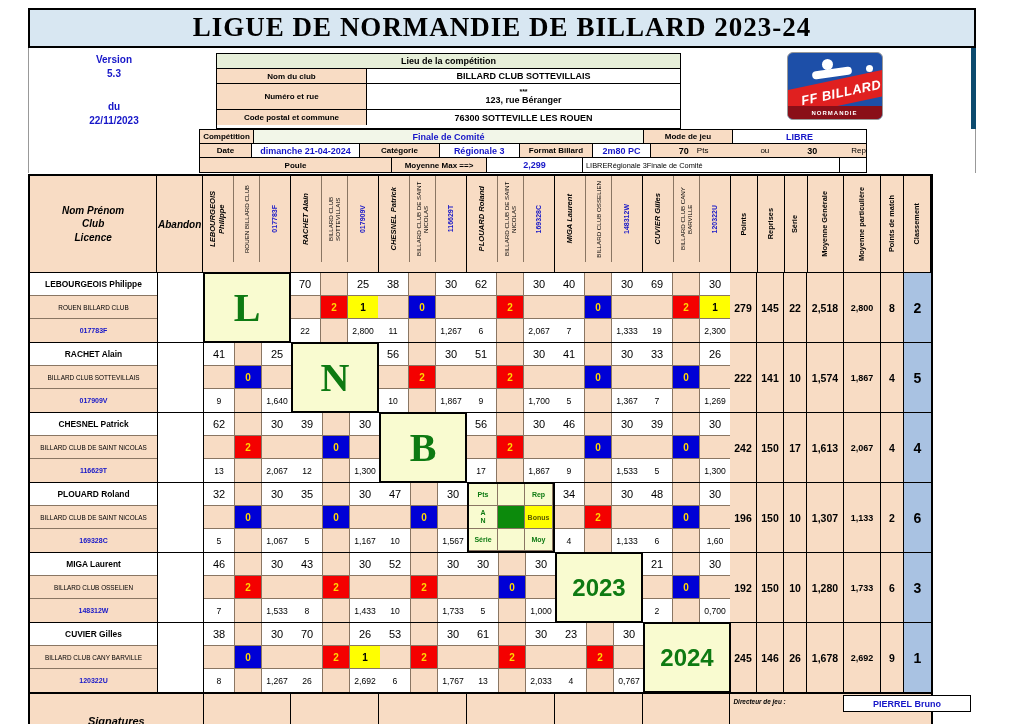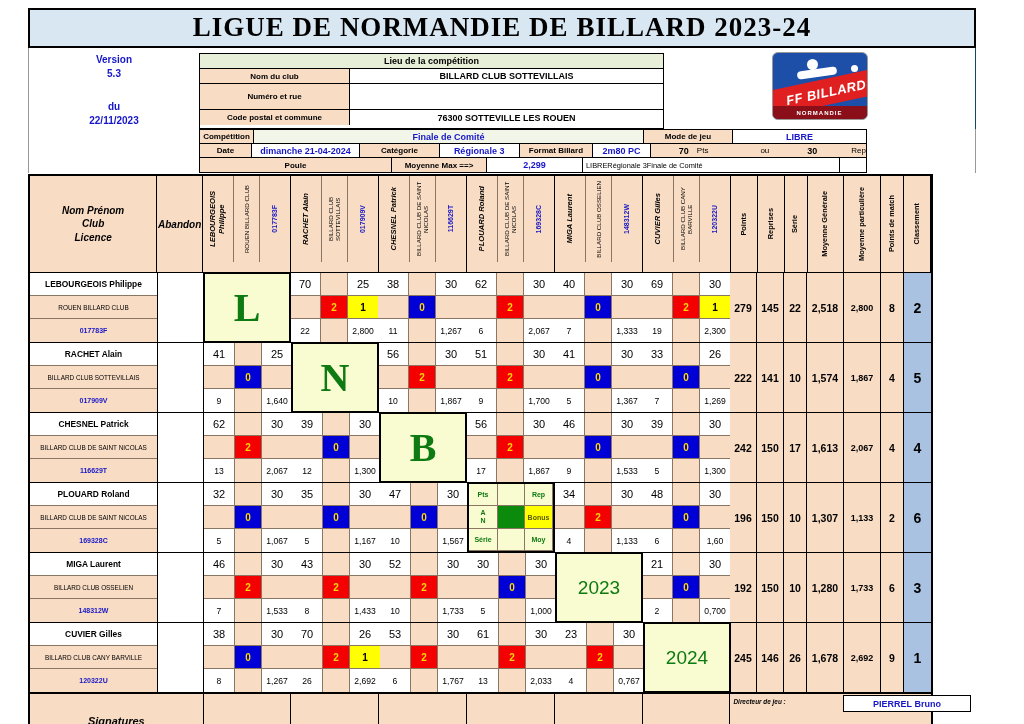--- a/index.html
+++ b/index.html
@@ -13,21 +13,21 @@
     --blue-txt:#1616c8; --diag:#f9fbd0; --green:#0e7a12; --classement:#a9c2e2;
     --ltgreen:#e7efd9; --titlebg:#d8e7f2;
   }
 
   
   .titlebar{ border:2px solid #000; background:var(--titlebg); text-align:center;
     font-family:"Liberation Serif", serif; font-weight:bold; font-size:27px;
     letter-spacing:1px; padding:2px 0 3px; }
 
   
-  .toprow{ display:flex; border-left:1px solid #999; border-right:1px solid #0c4a6e; }
+  .toprow{ display:flex; border-left:1px solid #999; border-right:5px solid #0c4a6e;gap:17px; }
   .metacol{ width:170px; text-align:center; color:var(--blue-txt); font-weight:bold; font-size:10px; padding-top:6px;}
   .metacol div{ margin-bottom:3px; }
   .metacol .gap{ height:16px; }
   .venue{ width:465px; margin-top:5px; border:1px solid #000; }
   .venue .vhead{ background:var(--ltgreen); border-bottom:1px solid #000; text-align:center; font-weight:bold; font-size:9px; padding:2px 0;}
   .vrow{ display:flex; border-bottom:1px solid #000; }
   .vrow:last-child{ border-bottom:none; }
   .vlabel{ width:150px; background:var(--peach); font-weight:bold; font-size:8px; display:flex; align-items:center; justify-content:center; border-right:1px solid #000; text-align:center;}
   .vval{ flex:1; background:#fff; font-weight:bold; font-size:9px; display:flex; flex-direction:column; align-items:center; justify-content:center; padding:1px 0;}
   .vval .small{ font-size:7px; }
@@ -87,21 +87,21 @@
   .f{ background:var(--peach); }
   .num{ background:#fff; font-size:11px; }
   .num2{ background:#fff; font-size:8.6px; }
   .mp{ font-weight:bold; font-size:10px; }
   .mp.red{ background:#f40000; color:#ffd700; }
   .mp.blue{ background:#0000d6; color:#ffd700; }
   .bonus{ background:#ffff00; color:#000; font-weight:bold; font-size:10px; }
 
   .diag{ width:88px; border:2px solid #000; margin:-1px; z-index:2; background:var(--diag); display:flex; align-items:center; justify-content:center; height:71px;}
   .bigletter{ font-family:"Liberation Serif", serif; font-weight:bold; font-size:40px; color:var(--green); }
-  .year{ font-weight:normal; font-size:19px; color:var(--green); }
+  .year{ font-weight:bold; font-size:24px; color:var(--green); }
   .legend{ display:grid; grid-template-columns:29px 27px 28px; grid-template-rows:22px 23px 22px; width:100%; height:100%; }
   .legend > div{ border-right:1px solid var(--grid); border-bottom:1px solid var(--grid); display:flex; align-items:center; justify-content:center; font-weight:bold; font-size:7px; color:var(--green); background:var(--diag); text-align:center;}
   .legend .gfill{ background:#0c8a0c; }
   .legend .ybonus{ background:#ffff00; color:#5a5a00; }
   .legend .an{ white-space:pre-line; line-height:1.1;}
 
   .tcell{ background:var(--peach); border-right:1px solid #000; display:flex; align-items:center; justify-content:center; font-weight:bold; font-size:10.5px; height:69px;}
   .tcell.small{ font-size:9px; }
   .clcell{ background:var(--classement); display:flex; align-items:center; justify-content:center; font-weight:bold; font-size:14px; height:69px;}
 
@@ -133,20 +133,24 @@
         <div>22/11/2023</div>
       </div>
       <div class="venue">
         <div class="vhead">Lieu de la compétition</div>
         <div class="vrow" style="height:15px">
           <div class="vlabel">Nom du club</div>
           <div class="vval">BILLARD CLUB SOTTEVILLAIS</div>
         </div>
         <div class="vrow" style="height:26px">
           <div class="vlabel">Numéro et rue</div>
+          <div class="vval">
+            <span class="small">***</span>
+            <span>123, rue Béranger</span>
+          </div>
         </div>
         <div class="vrow" style="height:15px">
           <div class="vlabel">Code postal et commune</div>
           <div class="vval">76300   SOTTEVILLE LES ROUEN</div>
         </div>
       </div>
       <div class="logozone">
         <div class="logo">
           <span class="head"></span>
           <span class="arm"></span>

